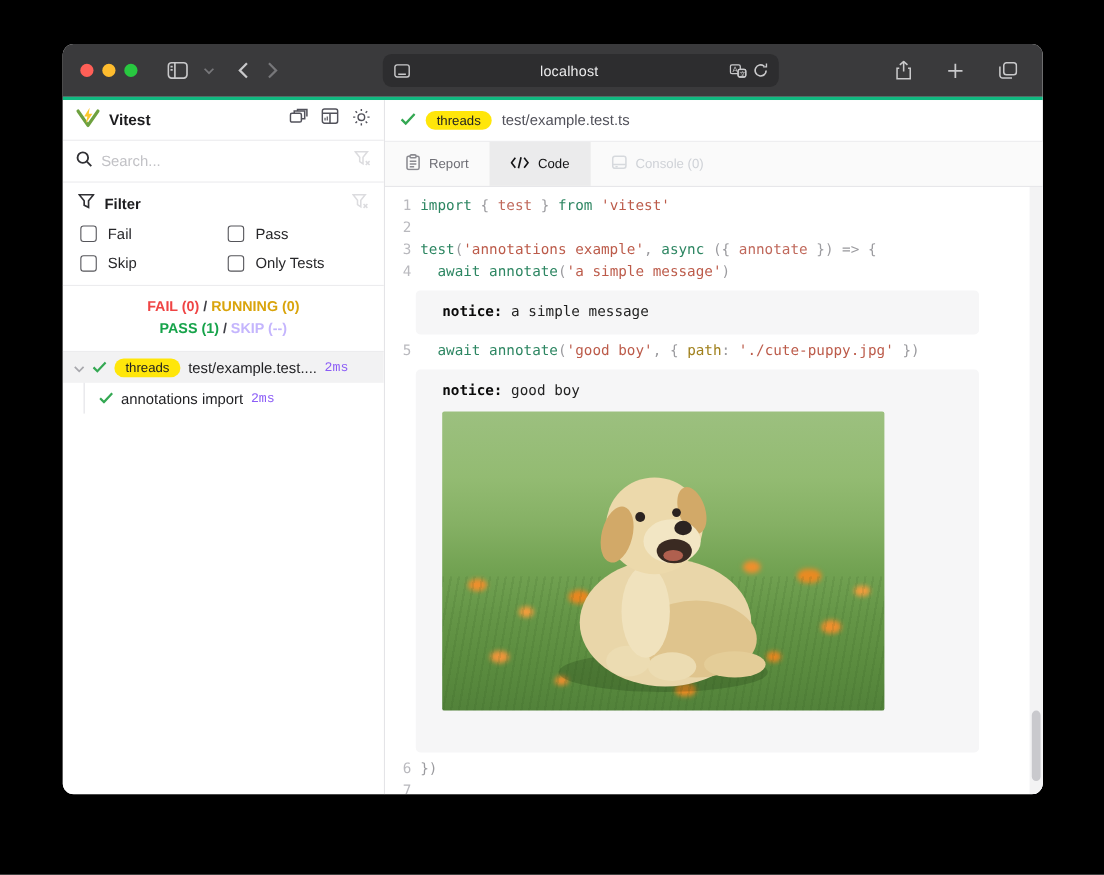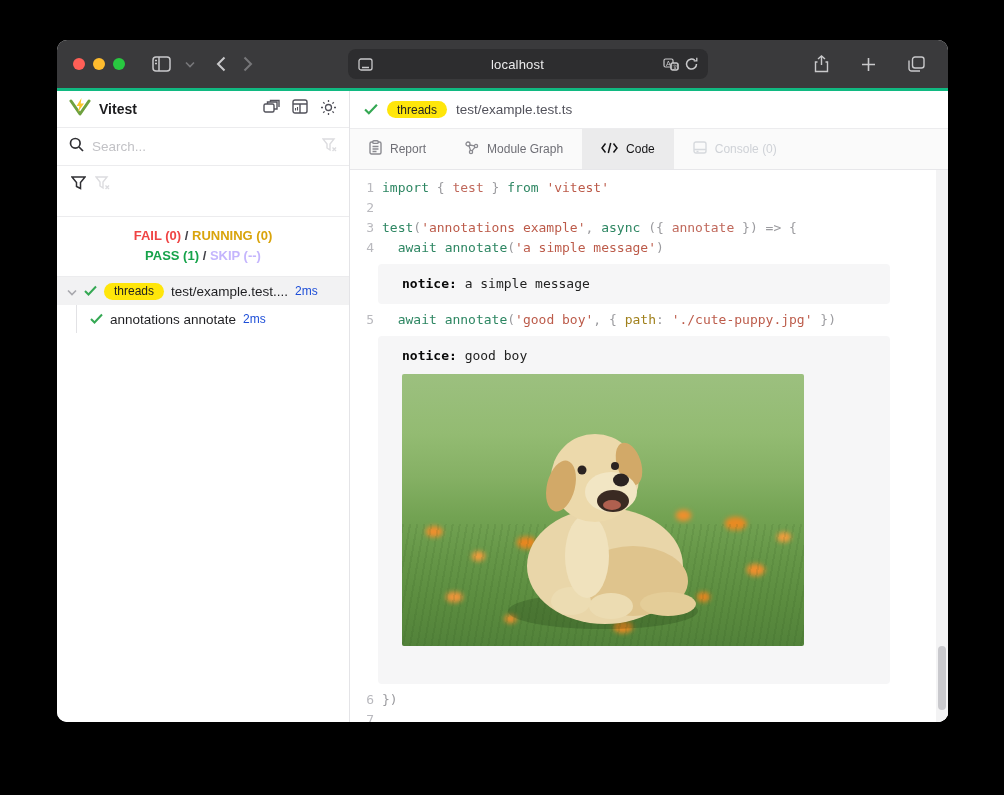--- a/index.html
+++ b/index.html
@@ -46,21 +46,21 @@
 
   .status-block { padding:9px 0 10px; border-bottom:1px solid #ececee; text-align:center; font-size:13px; font-weight:700; line-height:20px; flex-shrink:0; }
   .st-sep { color:#3f3f46; font-weight:700; }
   .st-fail { color:#ef4444; } .st-running { color:#d9a githubb; }
   .st-running { color:#d9a40b; } .st-pass { color:#16a34a; } .st-skip { color:#c4b5fd; }
 
   .tree { flex:1; overflow:hidden; }
   .tree-row { height:28px; display:flex; align-items:center; padding:0 10px; gap:7px; font-size:13.5px; color:#1f1f22; }
   .tree-row.selected { background:#f2f2f3; }
   .tree-name { white-space:nowrap; overflow:hidden; }
-  .duration { color:#1d4ed8; font-size:12px; }
+  .duration { color:#8b5cf6; font-size:12px;font-family:Liberation Mono, monospace; }
   .badge { background:#ffe60a; color:#222; border-radius:99px; padding:2.5px 10px; font-size:12px; font-weight:500; line-height:1; }
   .guide { width:1px; align-self:stretch; background:#e2e2e5; margin:0 6px 0 9px; }
 
   
   .file-header { height:38px; display:flex; align-items:center; gap:9px; padding:0 14px; border-bottom:1px solid #ececee; flex-shrink:0; }
   .file-path { font-size:13.5px; color:#52525b; }
   .tab-bar { height:41px; background:#fafafa; border-bottom:1px solid #e7e7ea; display:flex; align-items:stretch; flex-shrink:0; }
   .tab { display:flex; align-items:center; gap:8px; padding:0 19px; font-size:12px; color:#6f6f76; cursor:default; }
   .tab svg { color:#8a8a90; }
   .tab.active { background:#ebebec; color:#141416; font-weight:500; }
@@ -233,24 +233,43 @@
               <path d="M1 1 H12 L8 6 V12 L5 10 V6 Z"></path>
               <path d="M10.5 9.5 l3.5 3.5 M14 9.5 l-3.5 3.5"></path>
             </svg></span>
       </div>
 
       <div class="filter-block">
         <div class="filter-head">
           <span><svg width="15" height="14" viewBox="0 0 15 14" fill="none" stroke="#303034" stroke-width="1.5">
                 <path d="M1 1 H14 L9.5 6.5 V12.5 L5.5 10.5 V6.5 Z"></path>
               </svg></span>
+          <span class="filter-title">Filter</span>
           <span class="faint-icon"><svg width="15" height="14" viewBox="0 0 15 14" fill="none" stroke="currentColor" stroke-width="1.4">
                 <path d="M1 1 H12 L8 6 V12 L5 10 V6 Z"></path>
                 <path d="M10.5 9.5 l3.5 3.5 M14 9.5 l-3.5 3.5"></path>
               </svg></span>
+        </div>
+        <div class="checkbox-grid">
+          <div class="check-item">
+              <span class="checkbox"></span>
+              <span>Fail</span>
+            </div>
+          <div class="check-item">
+              <span class="checkbox"></span>
+              <span>Pass</span>
+            </div>
+          <div class="check-item">
+              <span class="checkbox"></span>
+              <span>Skip</span>
+            </div>
+          <div class="check-item">
+              <span class="checkbox"></span>
+              <span>Only Tests</span>
+            </div>
         </div>
       </div>
 
       <div class="status-block">
         <div><span class="st-fail">FAIL (0)</span> <span class="st-sep">/</span> <span class="st-running">RUNNING (0)</span></div>
         <div><span class="st-pass">PASS (1)</span> <span class="st-sep">/</span> <span class="st-skip">SKIP (--)</span></div>
       </div>
 
       <div class="tree">
         <div class="tree-row selected">
@@ -262,21 +281,21 @@
               </svg></span>
           <span class="badge">threads</span>
           <span class="tree-name">test/example.test....</span>
           <span class="duration">2ms</span>
         </div>
         <div class="tree-row">
           <span class="guide"></span>
           <span style="color:#34a853;"><svg width="13" height="11" viewBox="0 0 13 11" fill="none" stroke="currentColor" stroke-width="2">
                 <path d="M1 6 L4.5 9.5 L12 1.5"></path>
               </svg></span>
-          <span class="tree-name">annotations annotate</span>
+          <span class="tree-name">annotations import</span>
           <span class="duration">2ms</span>
         </div>
       </div>
     </div>
 
     <div class="main">
 
       <div class="file-header">
         <span style="color:#34a853;"><svg width="14" height="12" viewBox="0 0 13 11" fill="none" stroke="currentColor" stroke-width="2">
               <path d="M1 6 L4.5 9.5 L12 1.5"></path>
@@ -288,29 +307,20 @@
       <div class="tab-bar">
         <div class="tab">
           <span><svg width="13" height="15" viewBox="0 0 13 15" fill="none" stroke="currentColor" stroke-width="1.4">
                 <rect x="1" y="2" width="11" height="12" rx="1.5"></rect>
                 <rect x="3.8" y="0.8" width="5.4" height="2.6" rx="1" fill="#fafafa"></rect>
                 <line x1="3.5" y1="6.5" x2="9.5" y2="6.5"></line>
                 <line x1="3.5" y1="9" x2="9.5" y2="9"></line>
                 <line x1="3.5" y1="11.5" x2="7.5" y2="11.5"></line>
               </svg></span>
           <span>Report</span>
-        </div>
-        <div class="tab">
-          <span><svg width="15" height="14" viewBox="0 0 15 14" fill="none" stroke="currentColor" stroke-width="1.3">
-                <circle cx="4" cy="3" r="2"></circle>
-                <circle cx="12" cy="5" r="1.6"></circle>
-                <circle cx="7" cy="11" r="1.6"></circle>
-                <path d="M5.8 4 L10.5 4.8 M5 4.8 L6.5 9.4 M11 6.2 L8 9.8"></path>
-              </svg></span>
-          <span>Module Graph</span>
         </div>
         <div class="tab active">
           <span><svg width="17" height="12" viewBox="0 0 17 12" fill="none" stroke="currentColor" stroke-width="1.5">
                 <path d="M4.5 1.5 L1 6 L4.5 10.5"></path>
                 <path d="M12.5 1.5 L16 6 L12.5 10.5"></path>
                 <line x1="9.7" y1="1" x2="7.3" y2="11"></line>
               </svg></span>
           <span>Code</span>
         </div>
         <div class="tab disabled">

